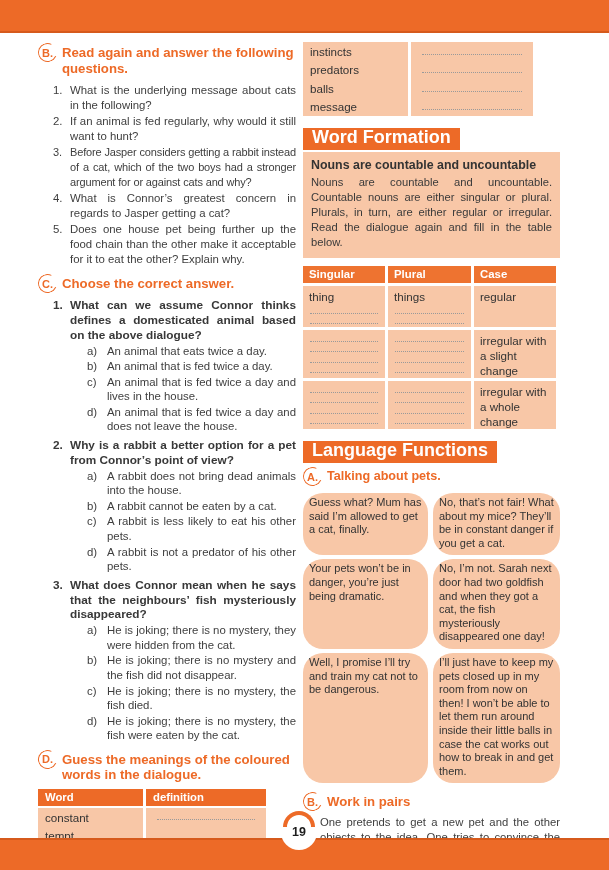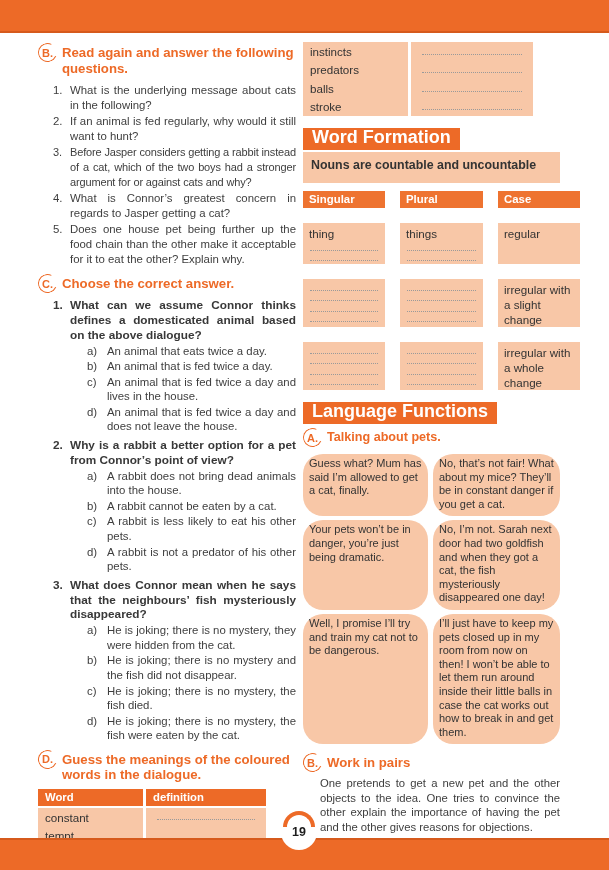--- a/index.html
+++ b/index.html
@@ -48,21 +48,21 @@
 
   
   .banner{display:inline-block;background:var(--accent);color:#fff;font-weight:bold;font-size:18px;padding:3px 9px 6px;line-height:13px;}
 
   
   .infobox{background:var(--peach);padding:6px 8px 8px;margin-top:2px;}
   .infobox-title{font-weight:bold;font-size:12.4px;color:#333;margin-bottom:3px;}
   .infobox-text{font-size:11.2px;line-height:15px;text-align:justify;color:#3a3a3a;}
 
   
-  .sptable{display:grid;grid-template-columns:82px 83px 82px;gap:15px;margin-top:8px;}
+  .sptable{display:grid;grid-template-columns:82px 83px 82px;gap:3px;margin-top:8px;}
   .spth{background:#EE7330;color:#fff;font-weight:bold;font-size:11.4px;padding:2px 6px;height:17px;line-height:13px;}
   .spcell{background:var(--peach);padding:3px 6px;font-size:11.6px;color:#333;}
   .spcell .word{line-height:16px;}
   .sp-dash{height:10.5px;display:flex;align-items:flex-end;}
   .sp-dash .dashline{margin:0 1px 2px 1px;}
   .r1{height:41px;}
   .r23{height:48px;}
   .case-text{line-height:15px;}
 
   
@@ -190,21 +190,21 @@
     </div>
   </div>
 
   <div class="col-right">
 
     <div class="wtable cont">
       <div class="wcell">
         <div class="wrow">instincts</div>
         <div class="wrow">predators</div>
         <div class="wrow">balls</div>
-        <div class="wrow">stroke</div>
+        <div class="wrow">message</div>
       </div>
       <div class="wcell">
         <div class="drow">
             <span class="dashline"></span>
           </div>
         <div class="drow">
             <span class="dashline"></span>
           </div>
         <div class="drow">
             <span class="dashline"></span>
@@ -214,20 +214,21 @@
           </div>
       </div>
     </div>
 
     <div class="wf-banner-wrap">
       <span class="banner">Word Formation</span>
     </div>
 
     <div class="infobox">
       <div class="infobox-title">Nouns are countable and uncountable</div>
+      <div class="infobox-text">Nouns are countable and uncountable. Countable nouns are either singular or plural. Plurals, in turn, are either regular or irregular. Read the dialogue again and fill in the table below.</div>
     </div>
 
     <div class="sptable">
       <div class="spth">Singular</div>
       <div class="spth">Plural</div>
       <div class="spth">Case</div>
 
       <div class="spcell r1">
         <div class="word">thing</div>
         <div class="sp-dash">

